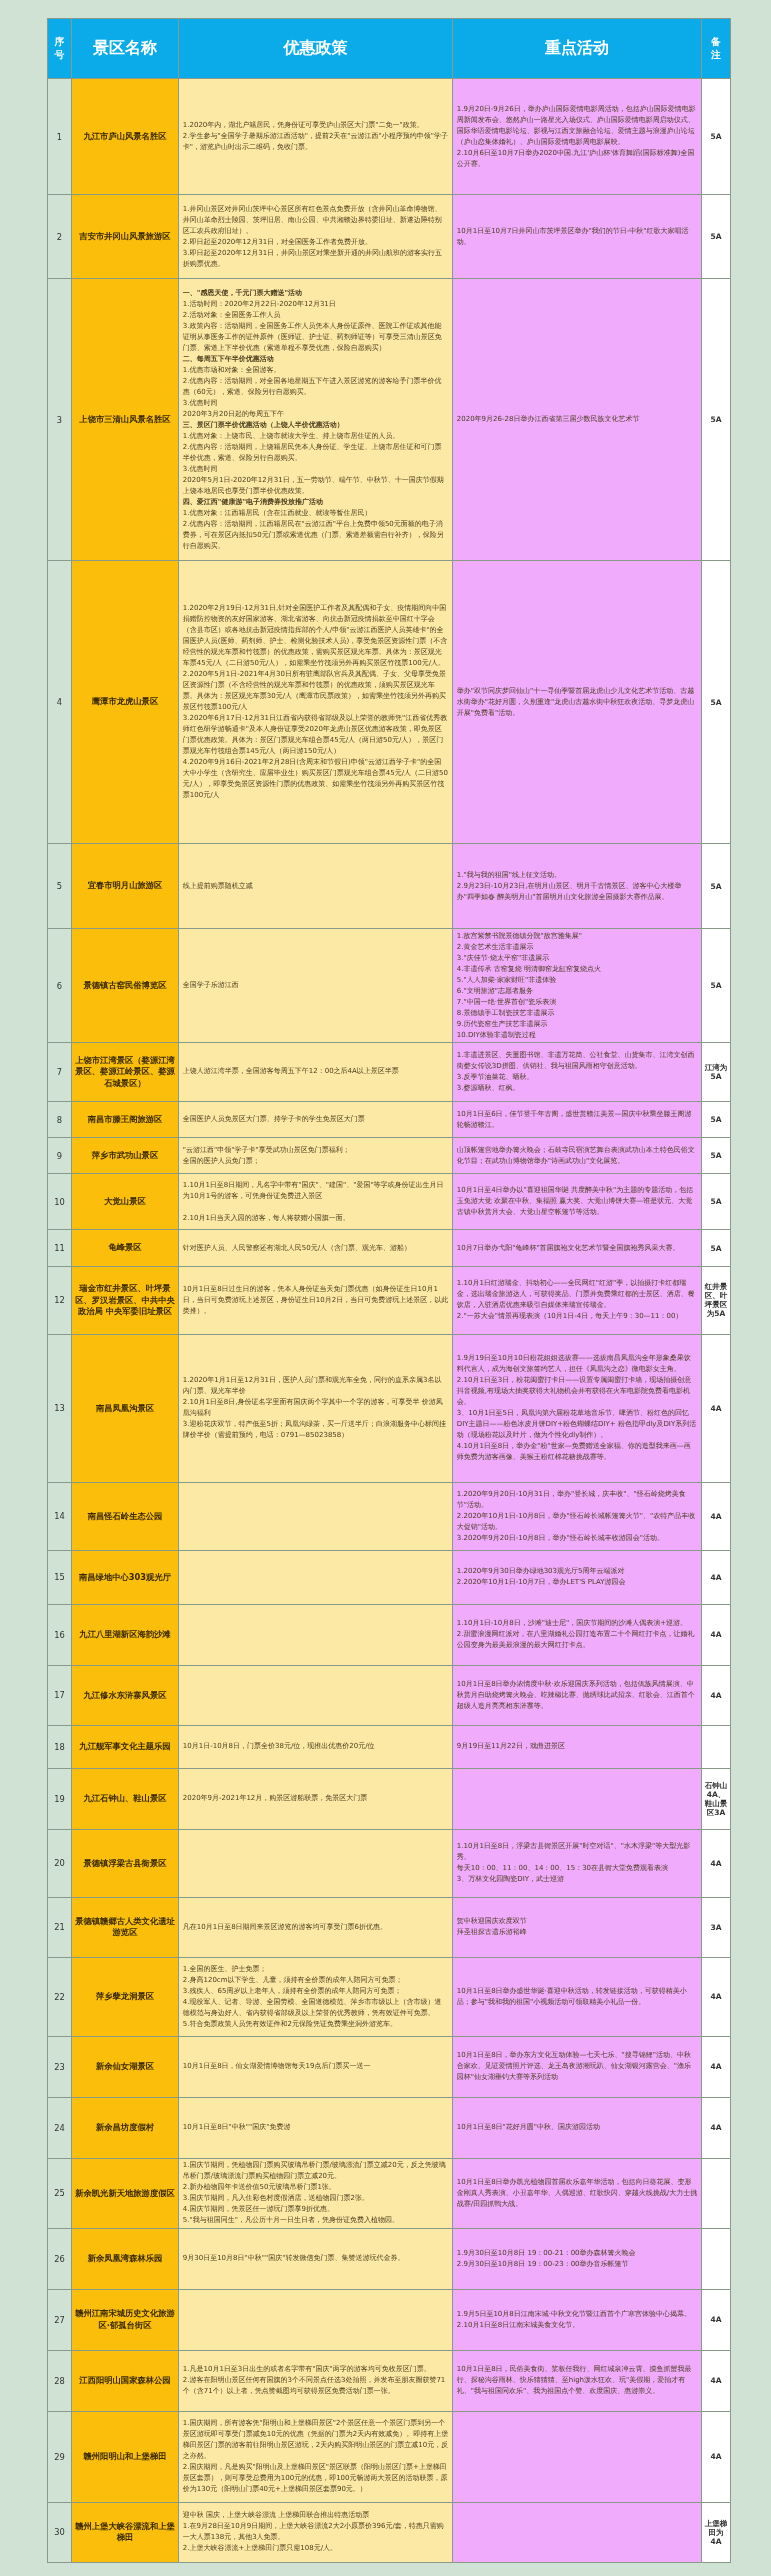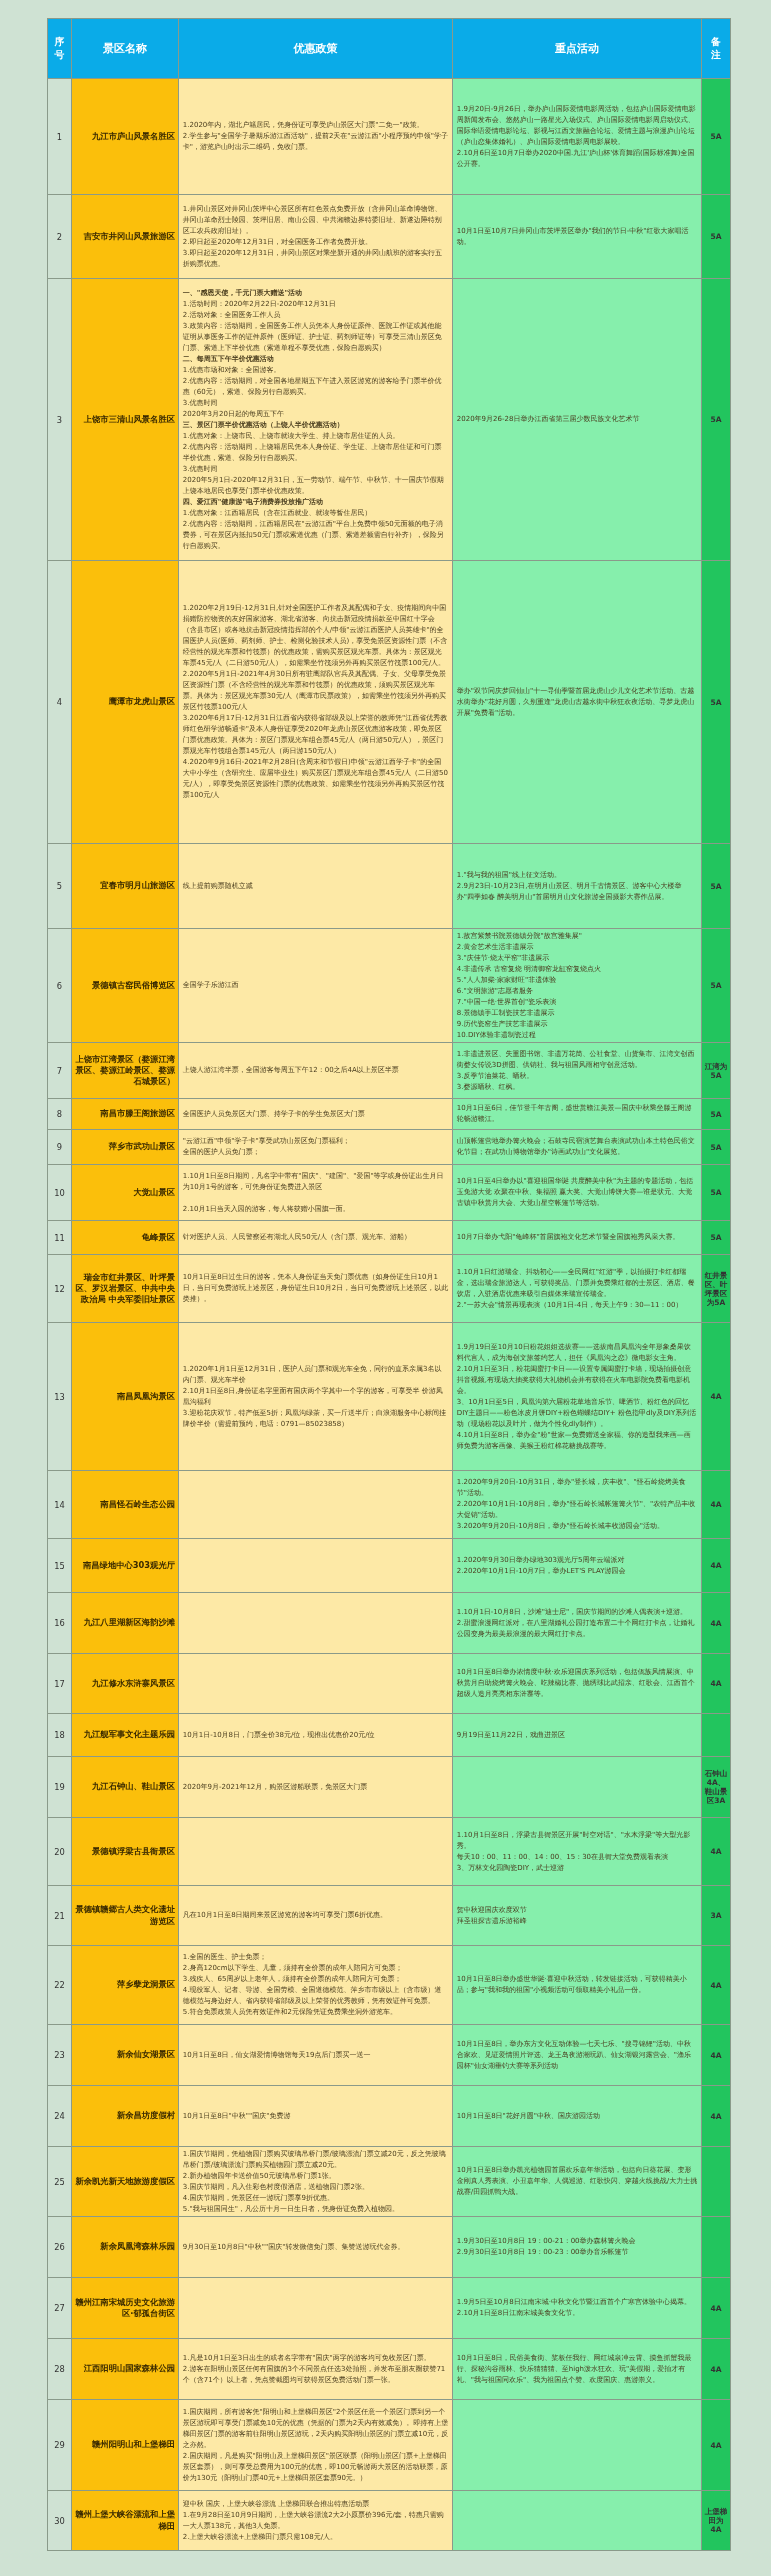--- a/index.html
+++ b/index.html
@@ -1,25 +1,25 @@
 <!DOCTYPE html>
 <html style="font-size:12px"><head>
 <meta charset="utf-8">
 <style>
   html, body { margin:0; padding:0; }
   body { width:771px; height:2576px; background:#cfe2d3; font-family:"DejaVu Sans", sans-serif; position:relative; overflow:hidden; }
   .table { position:absolute; left:47px; top:18px; width:678px; border-collapse:collapse; table-layout:fixed; }
   .table td, .table th { border:0.8px solid #8a9a8a; padding:0; vertical-align:middle; }
-  .table th { background:#0aabe8; color:#fff; font-weight:bold; font-size:11px; height:59px; }
+  .table th { background:#0aabe8; color:#fff; font-weight:bold; font-size:16px; height:59px; }
   .table th.seq, .table th.note { font-size:9.8px; line-height:12.8px; }
   .c-seq { width:23px; text-align:center; background:#cfe2d3; font-size:8.3px; color:#333; }
-  .c-name { width:106px; text-align:right; background:#fbbf0b; font-size:8.3px; font-weight:bold; color:#3a2a00; padding:3px 3px !important; line-height:11.3px; }
+  .c-name { width:106px; text-align:center; background:#fbbf0b; font-size:8.3px; font-weight:bold; color:#3a2a00; padding:12px 3px !important; line-height:11.3px; }
   .c-policy { width:273px; background:#fde9a6; font-size:7px; color:#4a3d1e; line-height:11px; padding:1.5px 3.8px !important; }
-  .c-act { width:248px; background:#86efac; font-size:7px; color:#4a3d1e; line-height:11px; padding:1.5px 3.8px !important; }
-  .c-note { width:28px; text-align:center; background:#22c55e; font-size:7.5px; font-weight:bold; color:#333; line-height:9px; padding:0 1.5px !important; }
+  .c-act { width:248px; background:#f0abfc; font-size:7px; color:#4a3d1e; line-height:11px; padding:1.5px 3.8px !important; }
+  .c-note { width:28px; text-align:center; background:#ffffff; font-size:7.5px; font-weight:bold; color:#333; line-height:9px; padding:0 1.5px !important; }
   .line { display:block; white-space:normal; }
   .line.bold { font-weight:bold; }
 </style>
 </head>
 <body>
 
 <table class="table">
   <thead>
     <tr>
       <th class="seq" style="width:23px">序<br>号</th>

